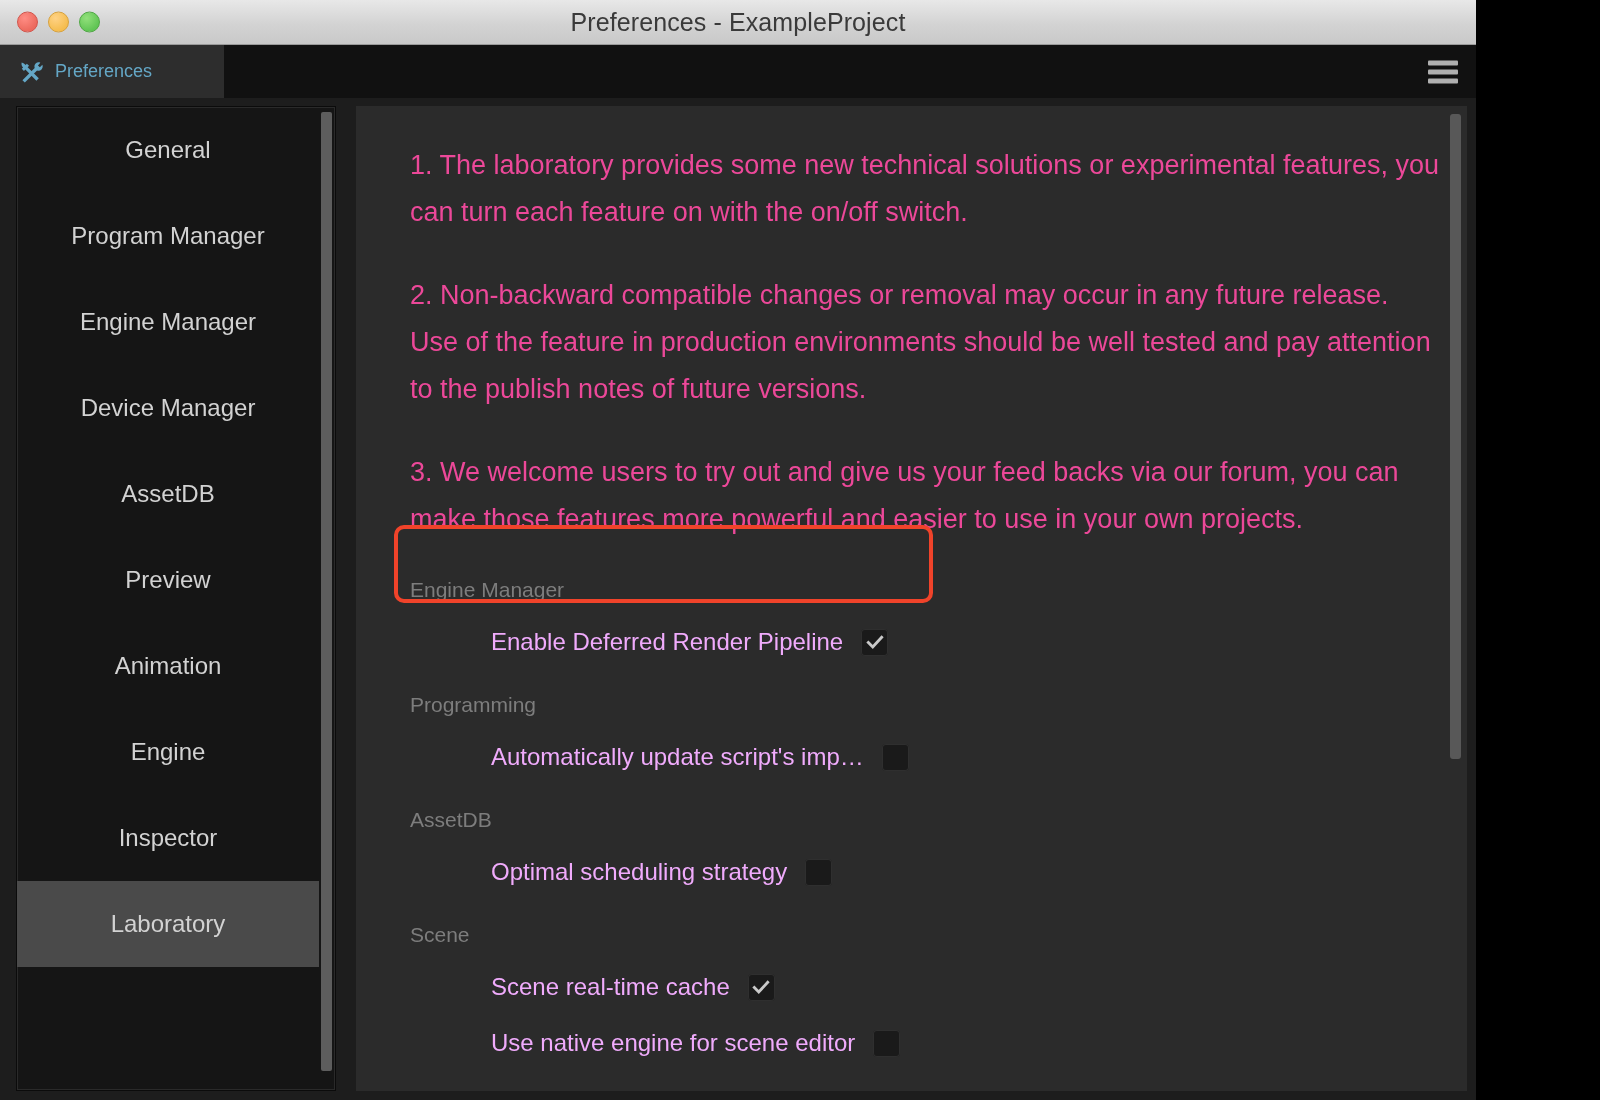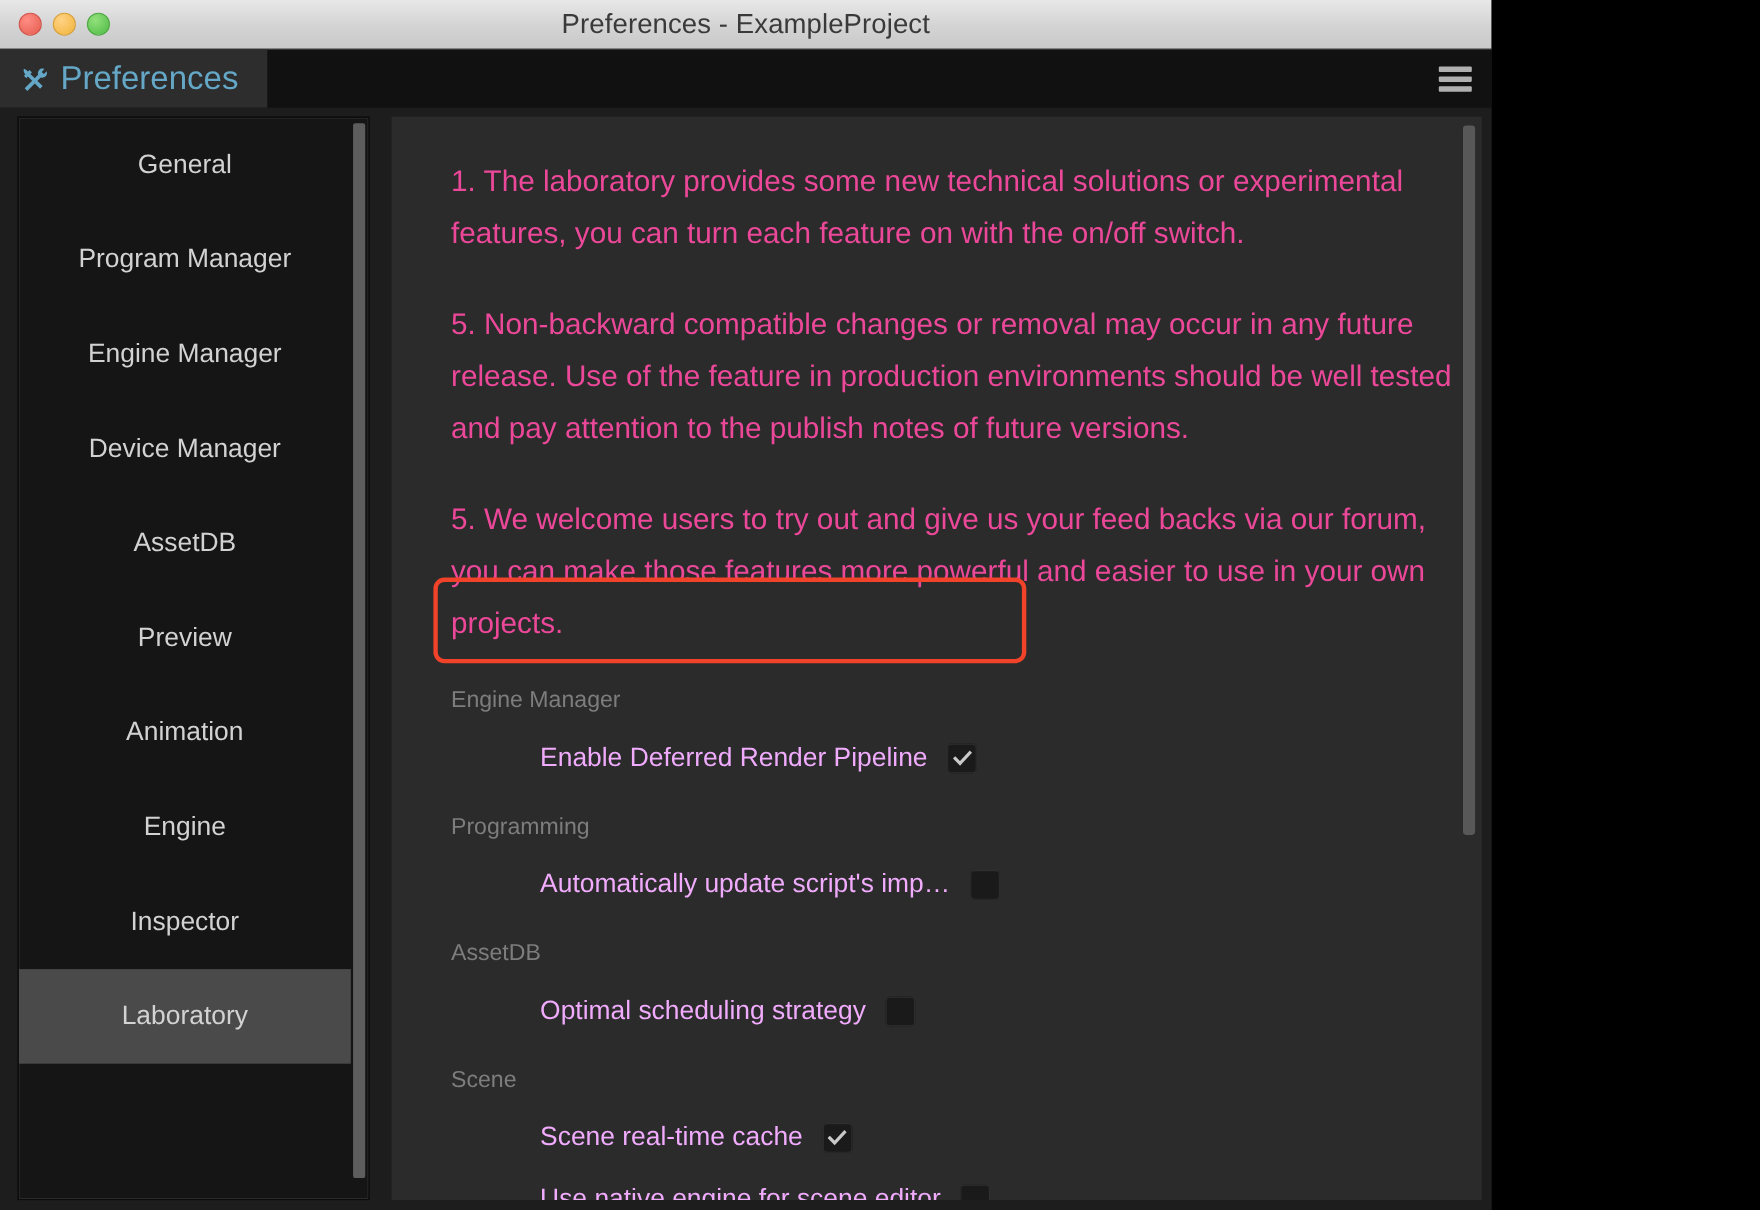--- a/index.html
+++ b/index.html
@@ -9,21 +9,21 @@
   }
   body {
     width: 1600px;
     height: 1100px;
     overflow: hidden;
     font-family: "Liberation Sans", sans-serif;
   }
 
   .window {
     position: relative;
-    width: 1356px;
+    width: 1476px;
     height: 1100px;
     background: #1d1d1d;
     box-sizing: border-box;
     overflow: hidden;
   }
 
   
   .titlebar {
     position: relative;
     height: 45px;
@@ -79,21 +79,21 @@
     min-width: 224px;
     cursor: default;
   }
   .tab-icon {
     width: 26px;
     height: 26px;
     display: block;
     flex: 0 0 auto;
   }
   .tab-label {
-    font-size: 30px;
+    font-size: 18px;
     color: #64a7c6;
     white-space: nowrap;
   }
   .menu-btn {
     position: absolute;
     right: 18px;
     top: 50%;
     transform: translateY(-50%);
     width: 30px;
     height: 23px;
@@ -317,22 +317,22 @@
           </div>
         </div>
       <div class="sb-scroll-track">
         <div class="sb-scroll-thumb"></div>
       </div>
     </div>
 
     <div class="content-wrap">
       <div class="content-inner" id="content-inner">
           <p class="para">1. The laboratory provides some new technical solutions or experimental features, you can turn each feature on with the on/off switch.</p>
-          <p class="para">5. Non-backward compatible changes or removal may occur in any future release. Use of the feature in production environments should be well tested and pay attention to the publish notes of future versions.</p>
-          <p class="para">5. We welcome users to try out and give us your feed backs via our forum, you can make those features more powerful and easier to use in your own projects.</p>
+          <p class="para">2. Non-backward compatible changes or removal may occur in any future release. Use of the feature in production environments should be well tested and pay attention to the publish notes of future versions.</p>
+          <p class="para">3. We welcome users to try out and give us your feed backs via our forum, you can make those features more powerful and easier to use in your own projects.</p>
           <div class="group">
             <div class="group-title">Engine Manager</div>
             <div class="setting-row">
               <span class="setting-label">Enable Deferred Render Pipeline</span>
               <div class="checkbox checked">
                 <svg viewBox="0 0 24 24" width="20" height="20">
                   <path d="M4 12.6 L9.3 18 L20 6.4" fill="none" stroke="#c9c9c9" stroke-width="3.4" stroke-linecap="square" stroke-linejoin="miter"></path>
                 </svg>
               </div>
             </div>

